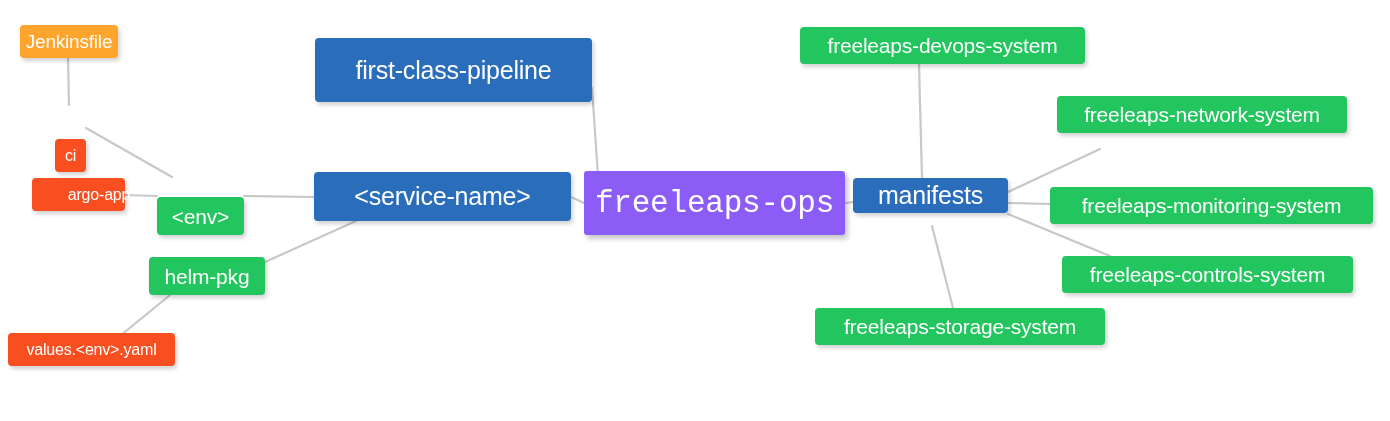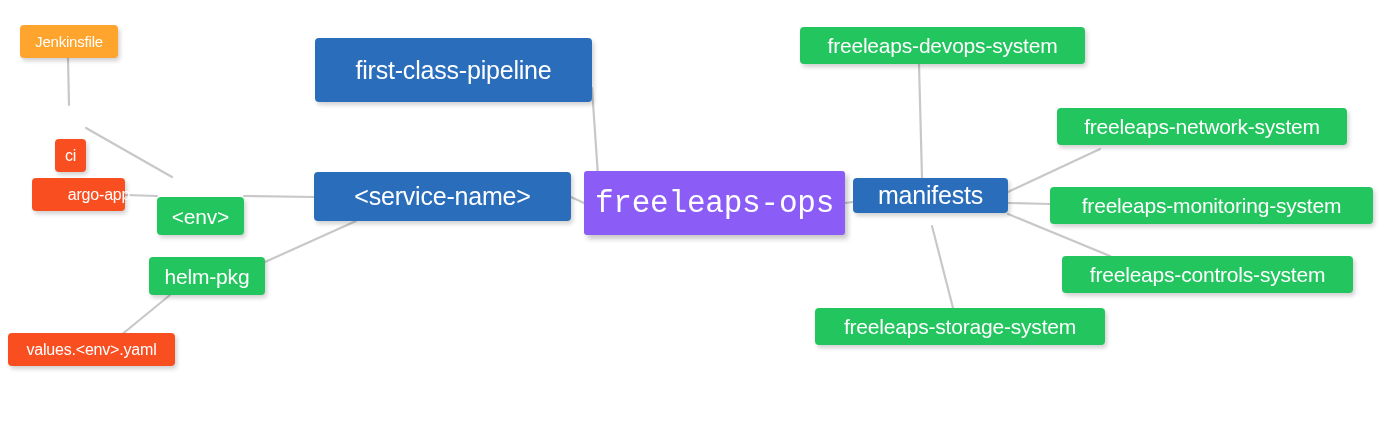--- a/index.html
+++ b/index.html
@@ -74,22 +74,22 @@
       <line x1="932" y1="226" x2="953" y2="308" stroke="#c8c8c8" stroke-width="2.2" stroke-linecap="round"></line>
     </svg>
   <div id="node-layer">
       <div class="node node-root" style="left: 584px; top: 171px; width: 261px; height: 64px; font-size: 31px;">freeleaps-ops</div>
       <div class="node node-blue" style="left: 314px; top: 172px; width: 257px; height: 49px; font-size: 25px;">&lt;service-name&gt;</div>
       <div class="node node-blue" style="left: 315px; top: 38px; width: 277px; height: 64px; font-size: 25px;">first-class-pipeline</div>
       <div class="node node-blue" style="left: 853px; top: 178px; width: 155px; height: 35px; font-size: 25px;">manifests</div>
       <div class="node node-green" style="left: 157px; top: 177px; width: 87px; height: 38px; font-size: 21px; margin-top: 20px;">&lt;env&gt;</div>
       <div class="node node-green" style="left: 149px; top: 257px; width: 116px; height: 38px; font-size: 21px;">helm-pkg</div>
       <div class="node node-red" style="left: 55px; top: 105px; width: 31px; height: 33px; font-size: 16px; margin-top: 34px;">ci</div>
-      <div class="node node-orange" style="left: 20px; top: 25px; width: 98px; height: 33px; font-size: 15px;">Jenkinsfile</div>
+      <div class="node node-orange" style="left: 20px; top: 25px; width: 98px; height: 33px; font-size: 19px;">Jenkinsfile</div>
       <div class="node node-red" style="left: 32px; top: 178px; width: 93px; height: 33px; font-size: 16px; padding-left: 41px;">argo-app</div>
       <div class="node node-red" style="left: 8px; top: 333px; width: 167px; height: 33px; font-size: 16px;">values.&lt;env&gt;.yaml</div>
       <div class="node node-green" style="left: 800px; top: 27px; width: 285px; height: 37px; font-size: 21px;">freeleaps-devops-system</div>
-      <div class="node node-green" style="left: 1057px; top: 108px; width: 290px; height: 37px; font-size: 21px;">freeleaps-network-system</div>
+      <div class="node node-green" style="left: 1057px; top: 96px; width: 290px; height: 37px; font-size: 21px;">freeleaps-network-system</div>
       <div class="node node-green" style="left: 1050px; top: 187px; width: 323px; height: 37px; font-size: 21px;">freeleaps-monitoring-system</div>
       <div class="node node-green" style="left: 1062px; top: 256px; width: 291px; height: 37px; font-size: 21px;">freeleaps-controls-system</div>
       <div class="node node-green" style="left: 815px; top: 308px; width: 290px; height: 37px; font-size: 21px;">freeleaps-storage-system</div>
     </div>
 </div>
 
 </body></html>

